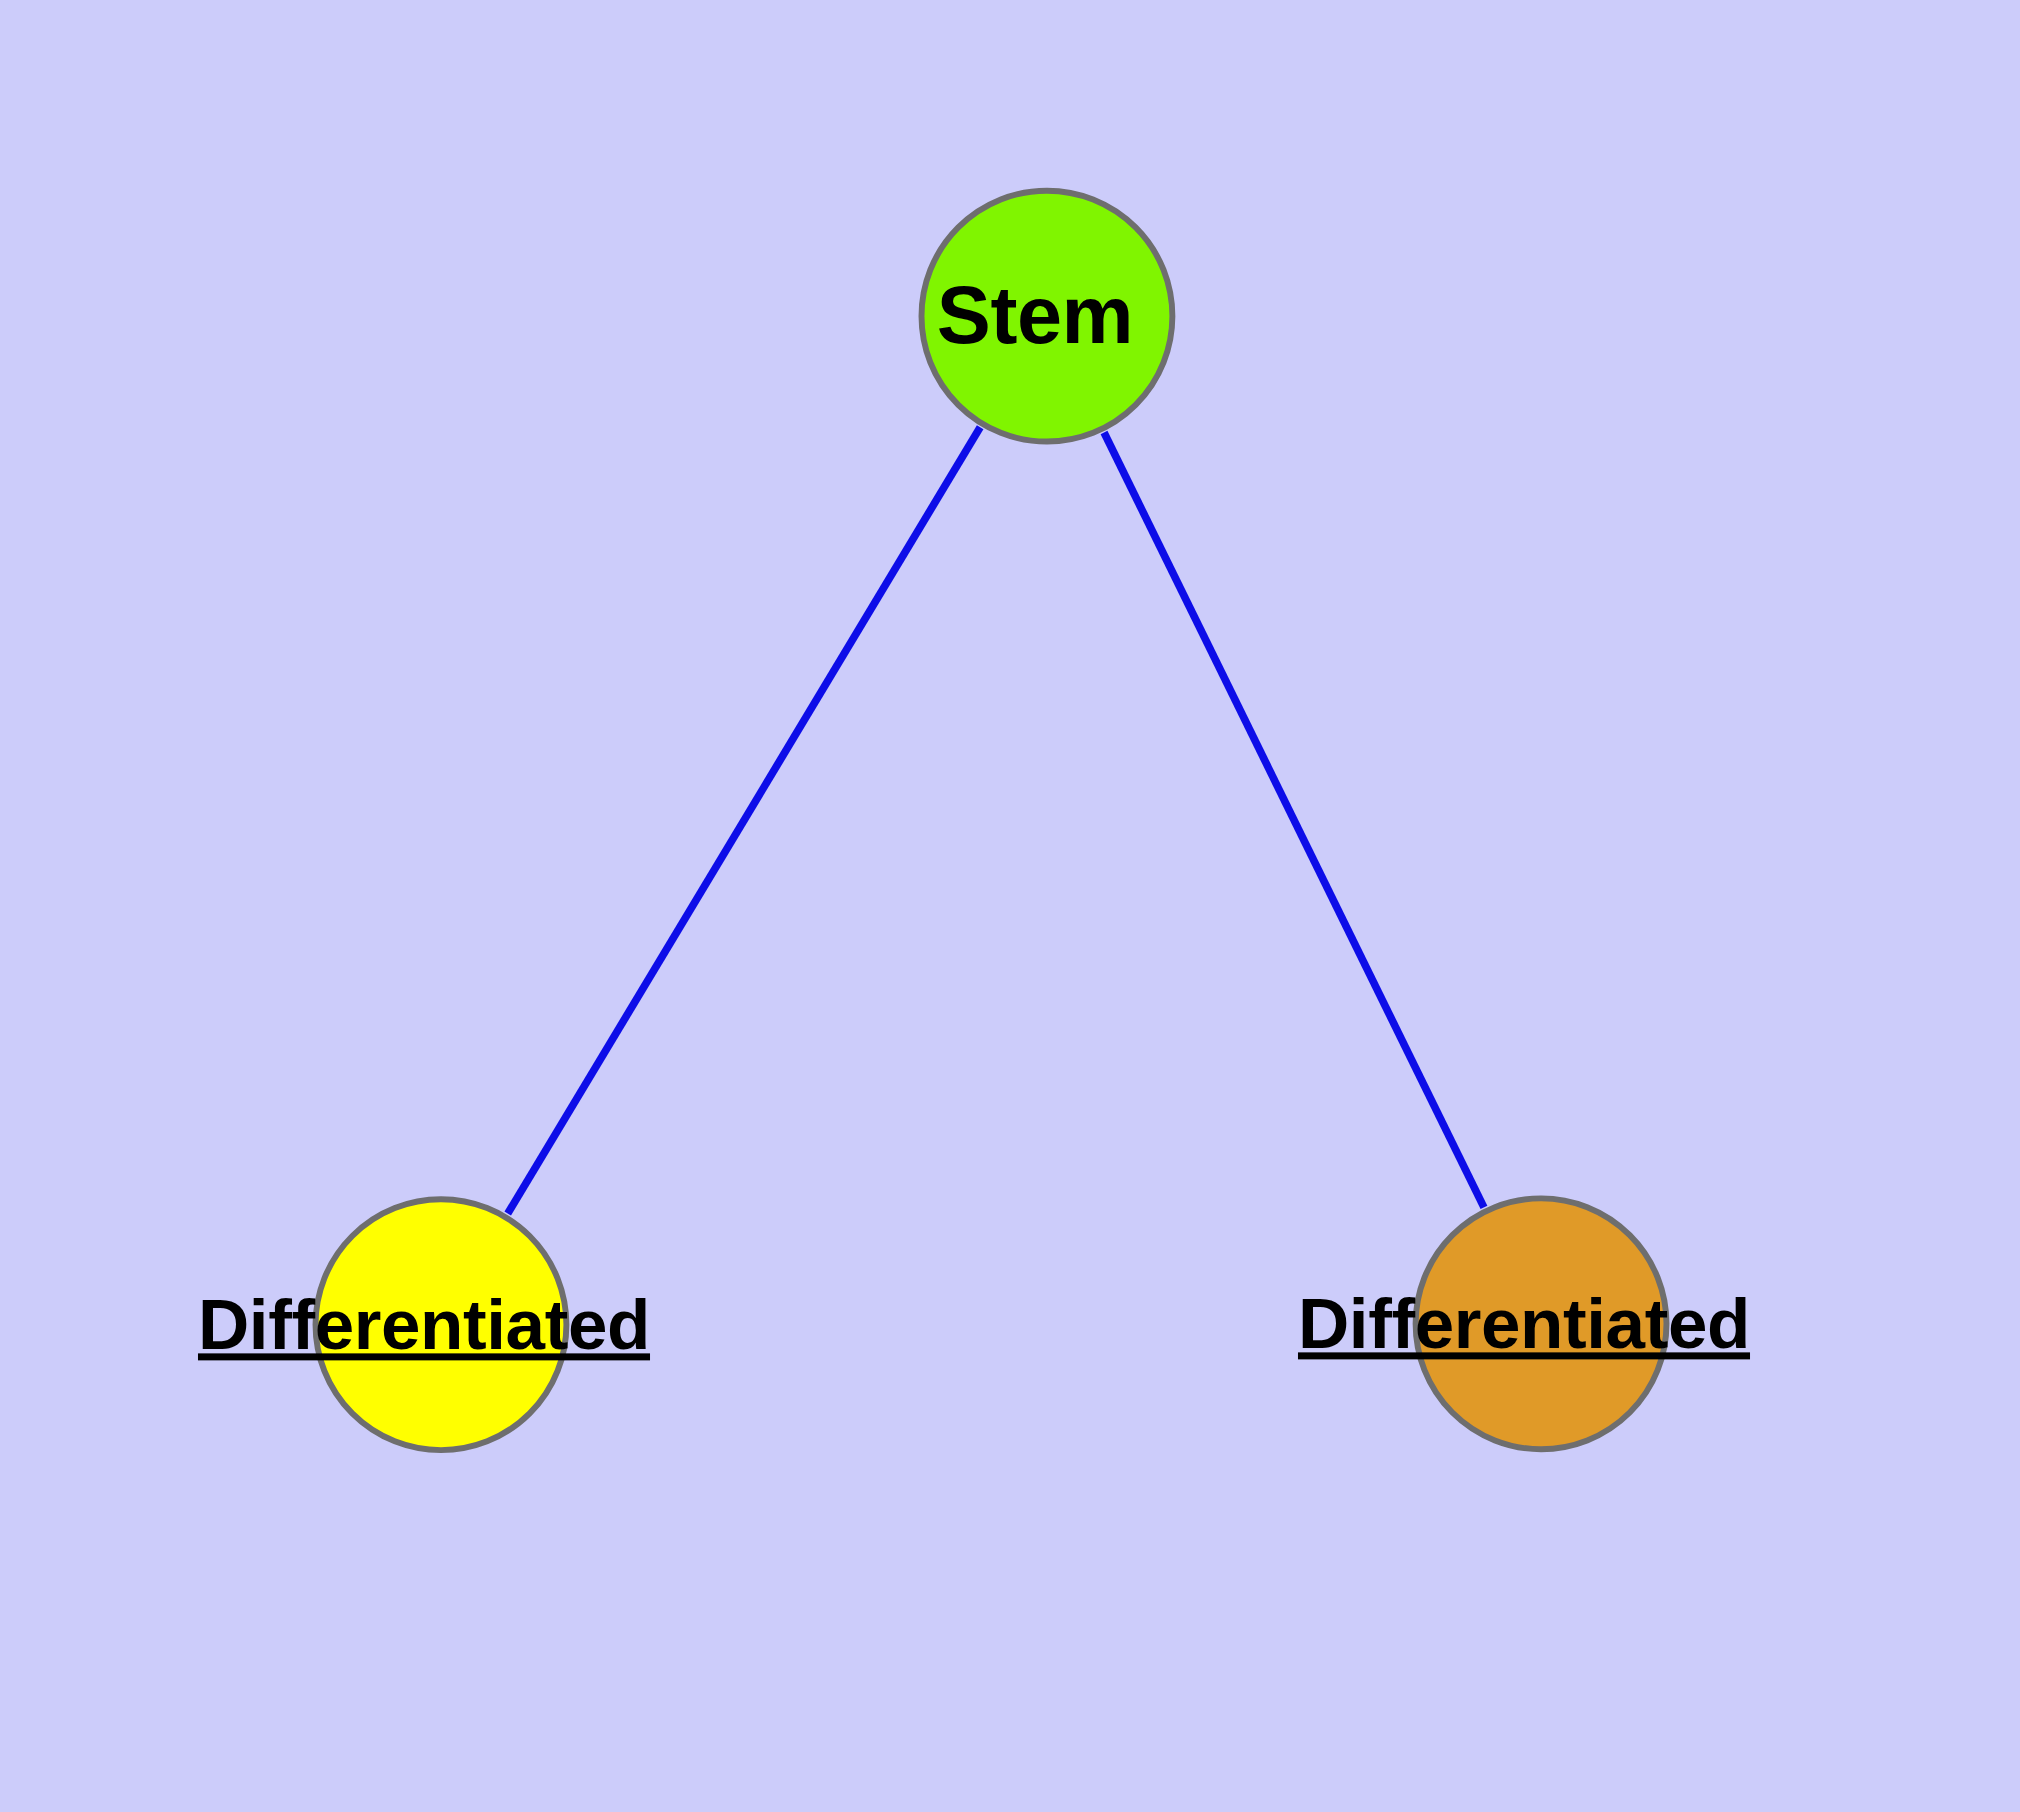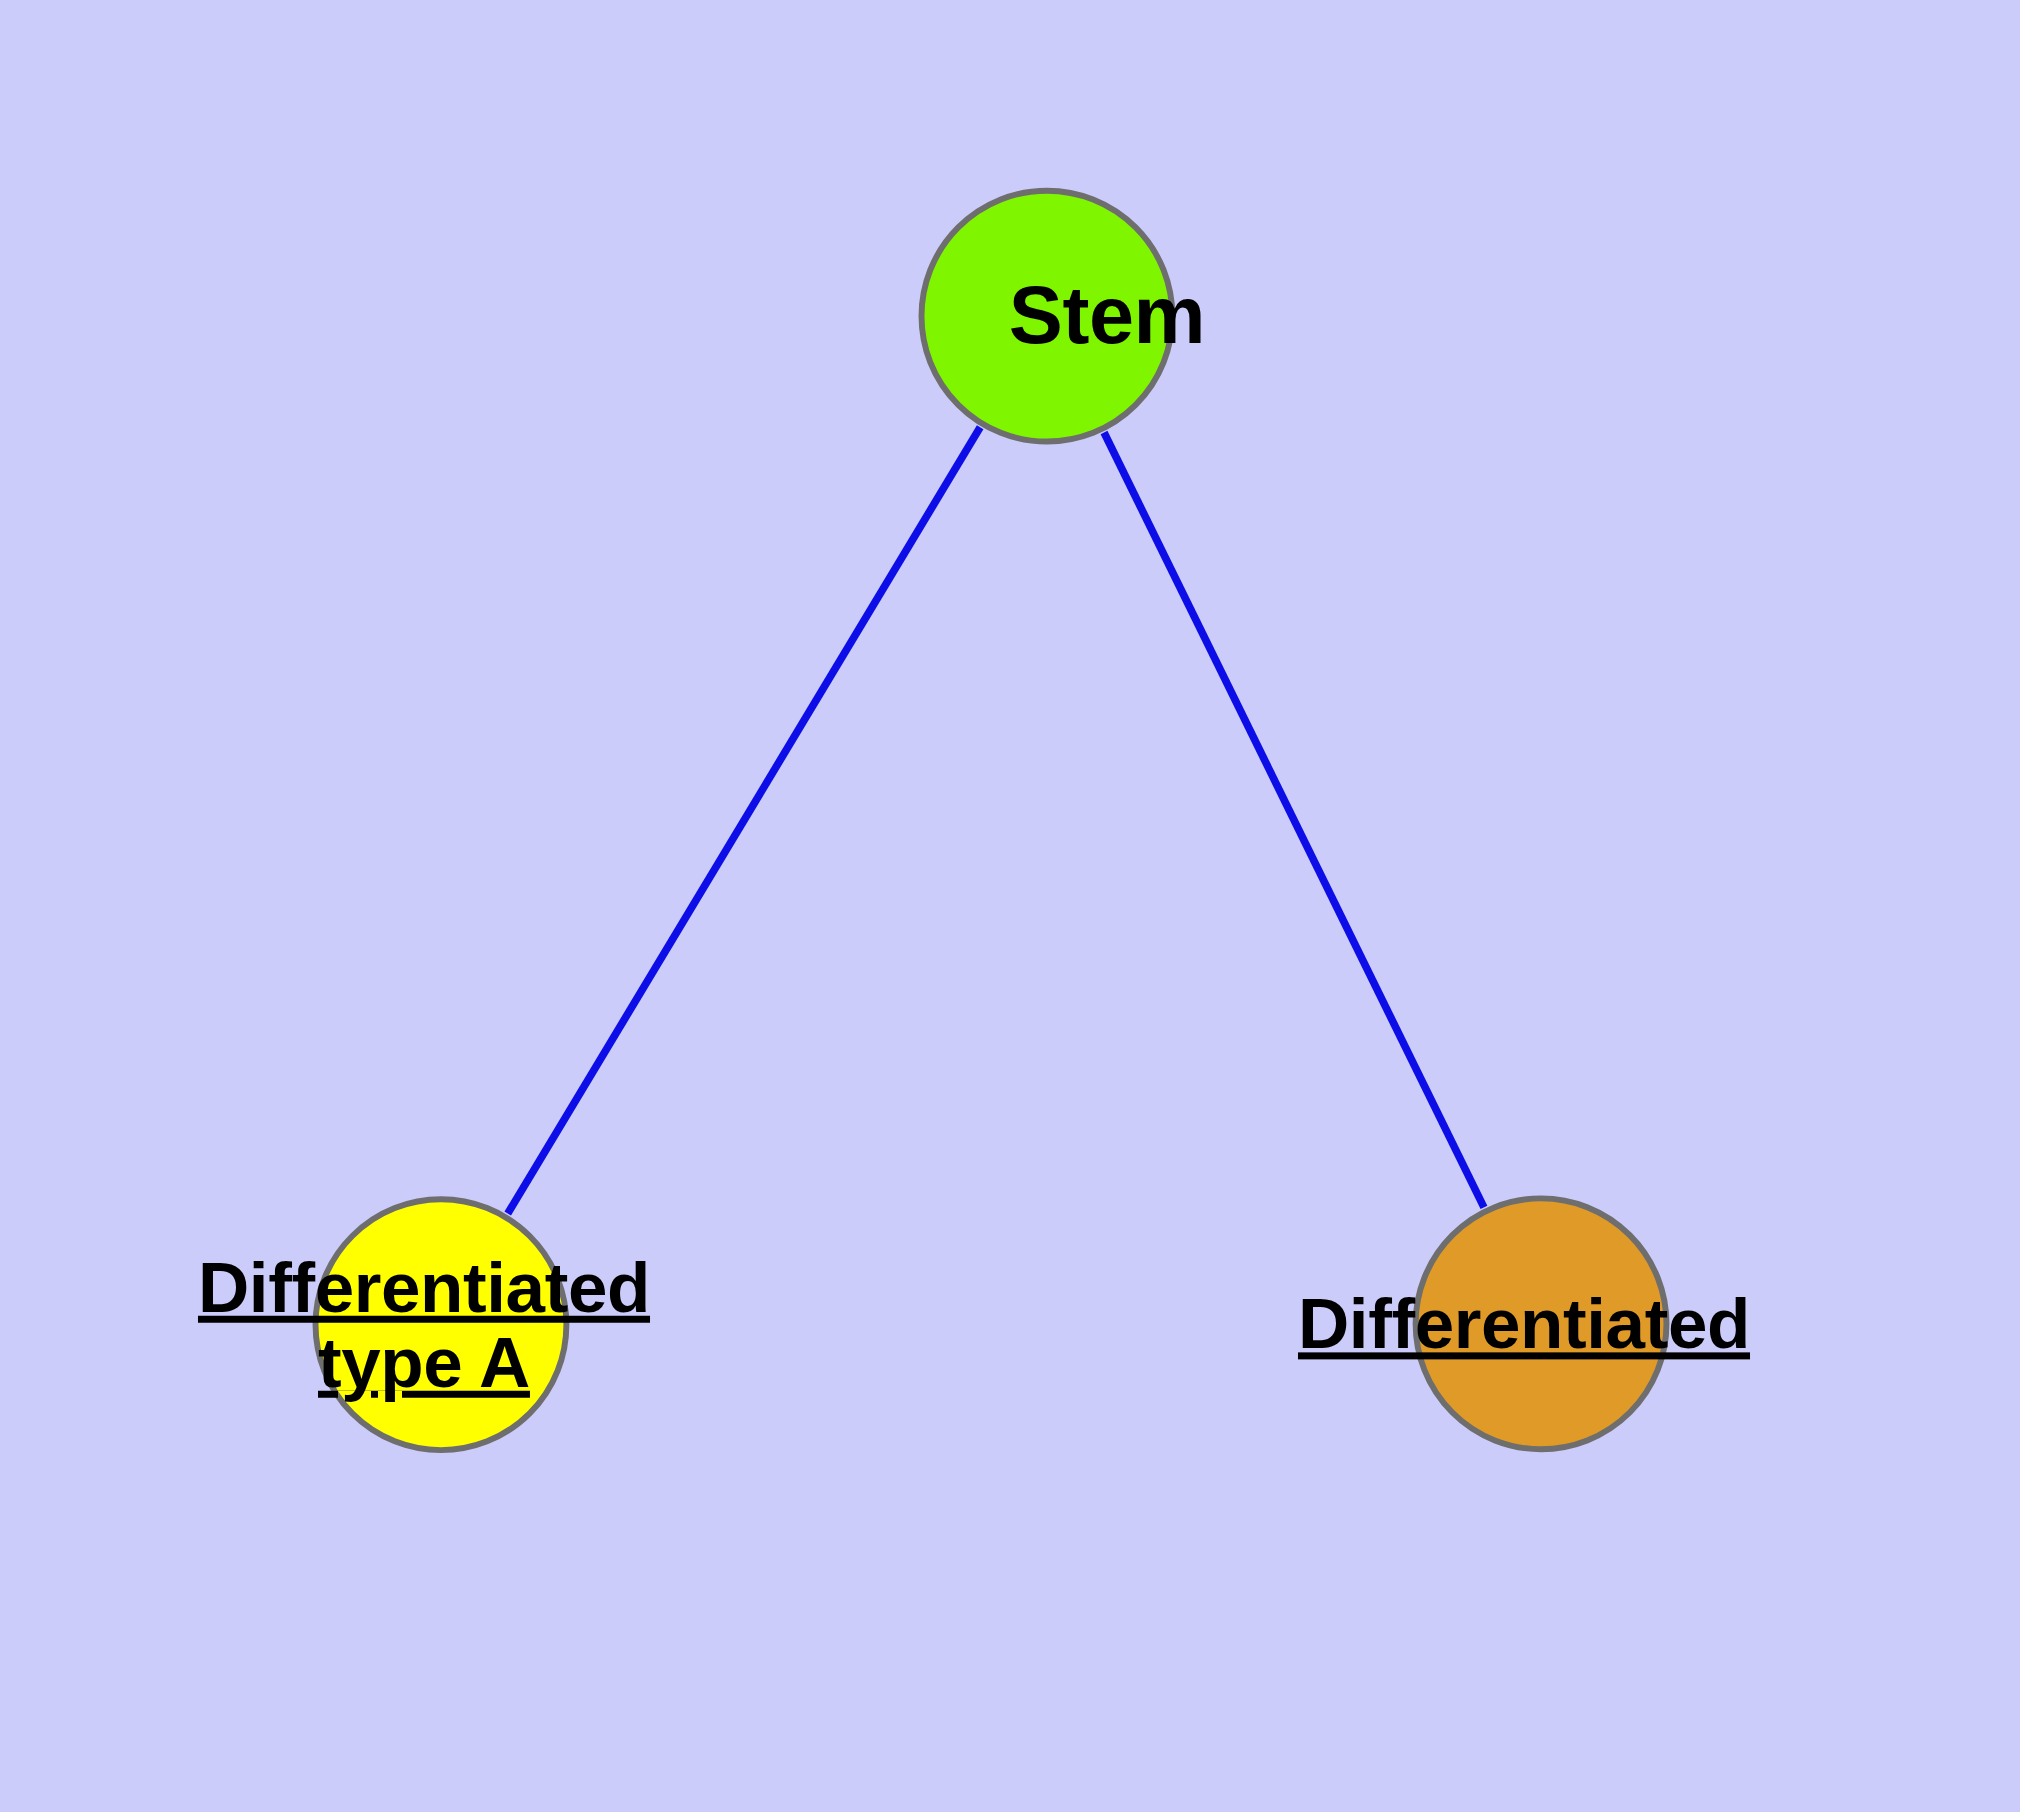--- a/index.html
+++ b/index.html
@@ -53,20 +53,20 @@
       <line id="edge-stem-to-a" x1="1156.201128986003" y1="504.14777133798134" x2="598.7988710139972" y2="1431.8522286620187" stroke="#0d0de8" stroke-width="9" stroke-linecap="butt"></line>
       <line id="edge-stem-to-b" x1="1302.358666195731" y1="510.37470687259747" x2="1750.641333804269" y2="1424.6252931274025" stroke="#0d0de8" stroke-width="9" stroke-linecap="butt"></line>
     </g>
     <g>
       <circle id="node-stem" cx="1235" cy="373" r="148" fill="#80f500" stroke="#6e6e6e" stroke-width="7"></circle>
       <circle id="node-diff-a" cx="520" cy="1563" r="148" fill="#ffff00" stroke="#6e6e6e" stroke-width="7"></circle>
       <circle id="node-diff-b" cx="1818" cy="1562" r="148" fill="#e09a28" stroke="#6e6e6e" stroke-width="7"></circle>
     </g>
   </svg>
 
-  <div class="node-label stem" style="left:1107px; top:316px;">Stem</div>
+  <div class="node-label stem" style="left:1035px; top:316px;">Stem</div>
 
-  <div class="node-label big" style="left:424px; top:1325px;"><span>Differentiated</span><br><span>type A</span></div>
+  <div class="node-label big" style="left:424px; top:1325px;"><span>Differentiated</span><br></div>
 
   <div class="node-label big" style="left:1524px; top:1324px;"><span>Differentiated</span><br></div>
 
 </div>
 
 
 </body></html>

